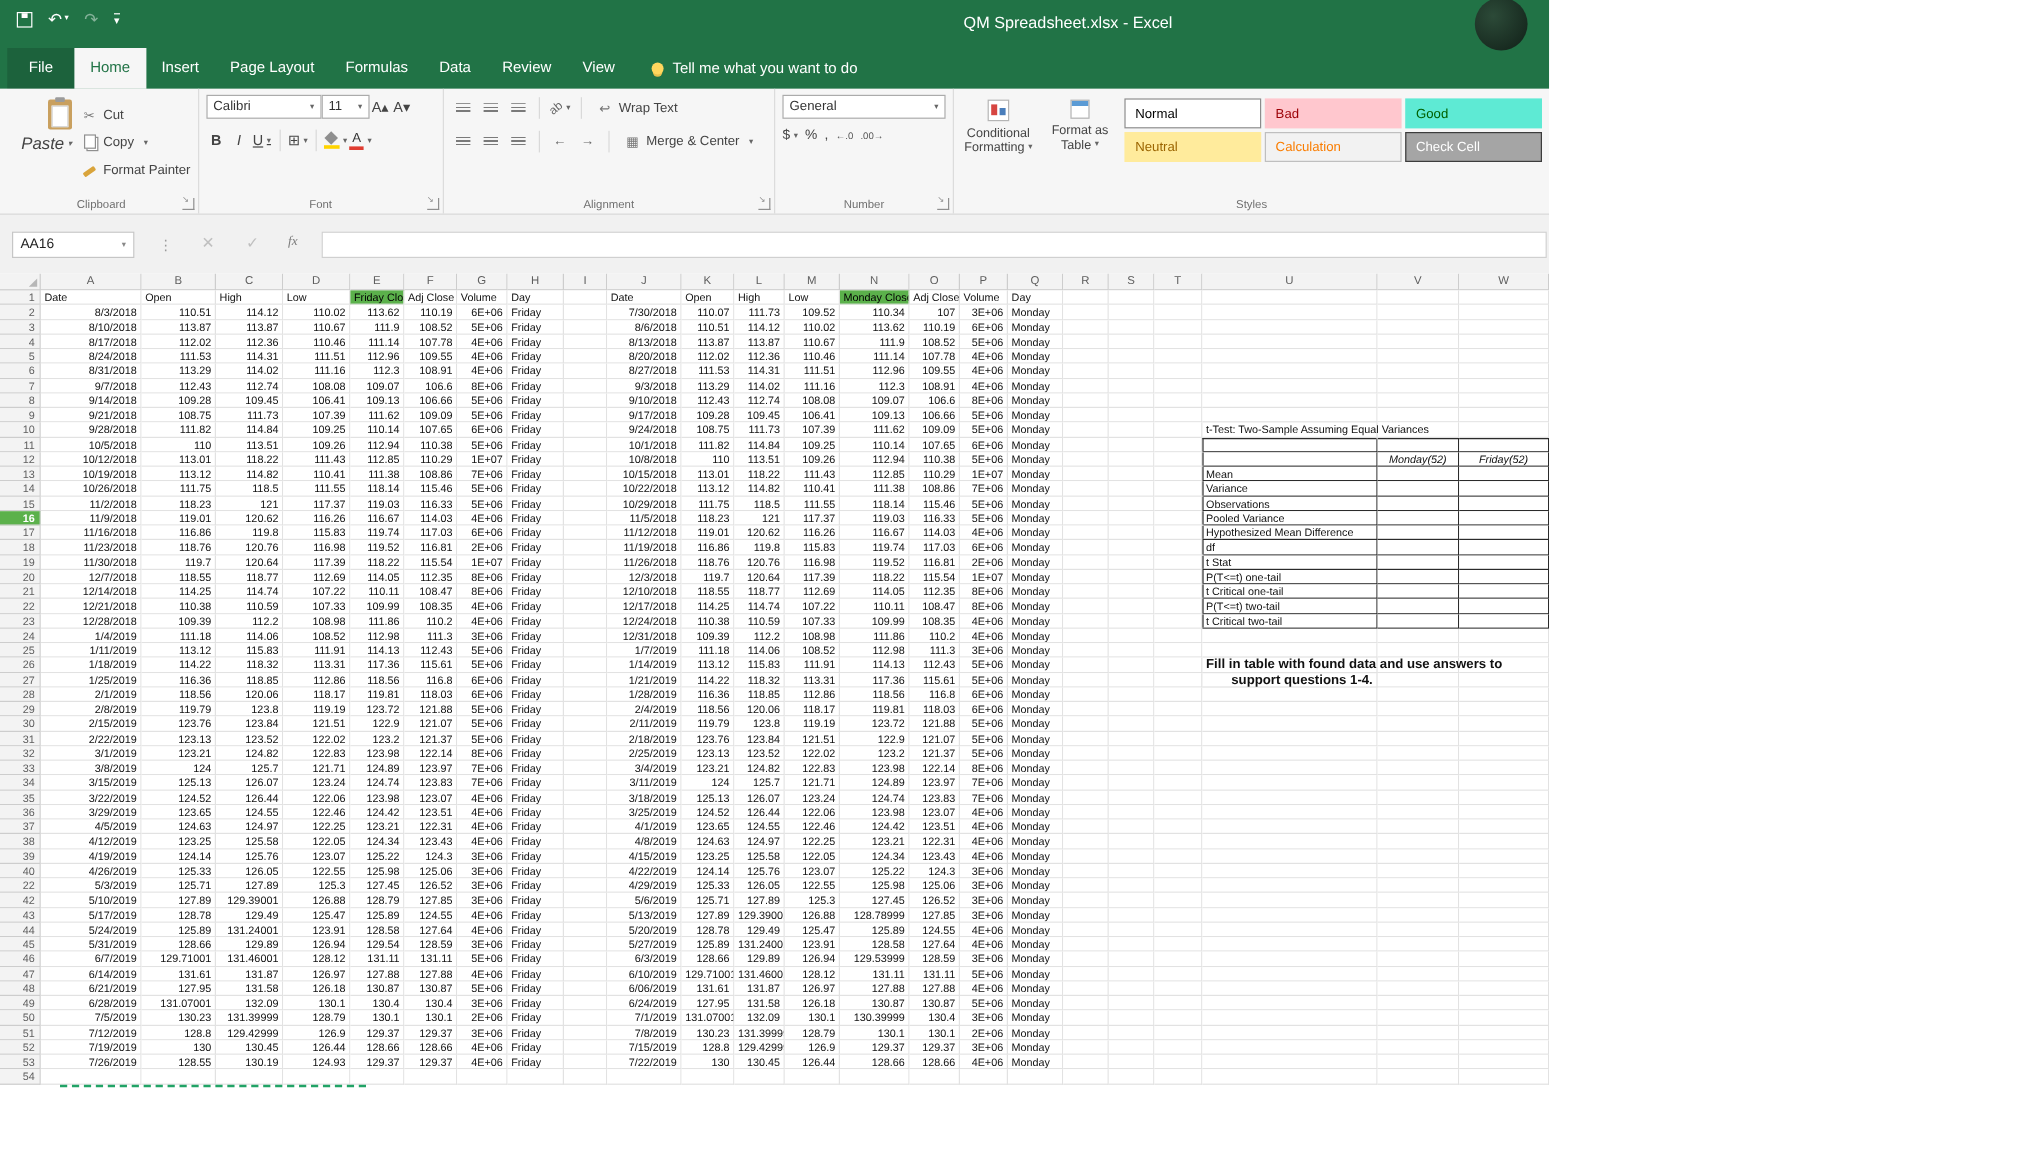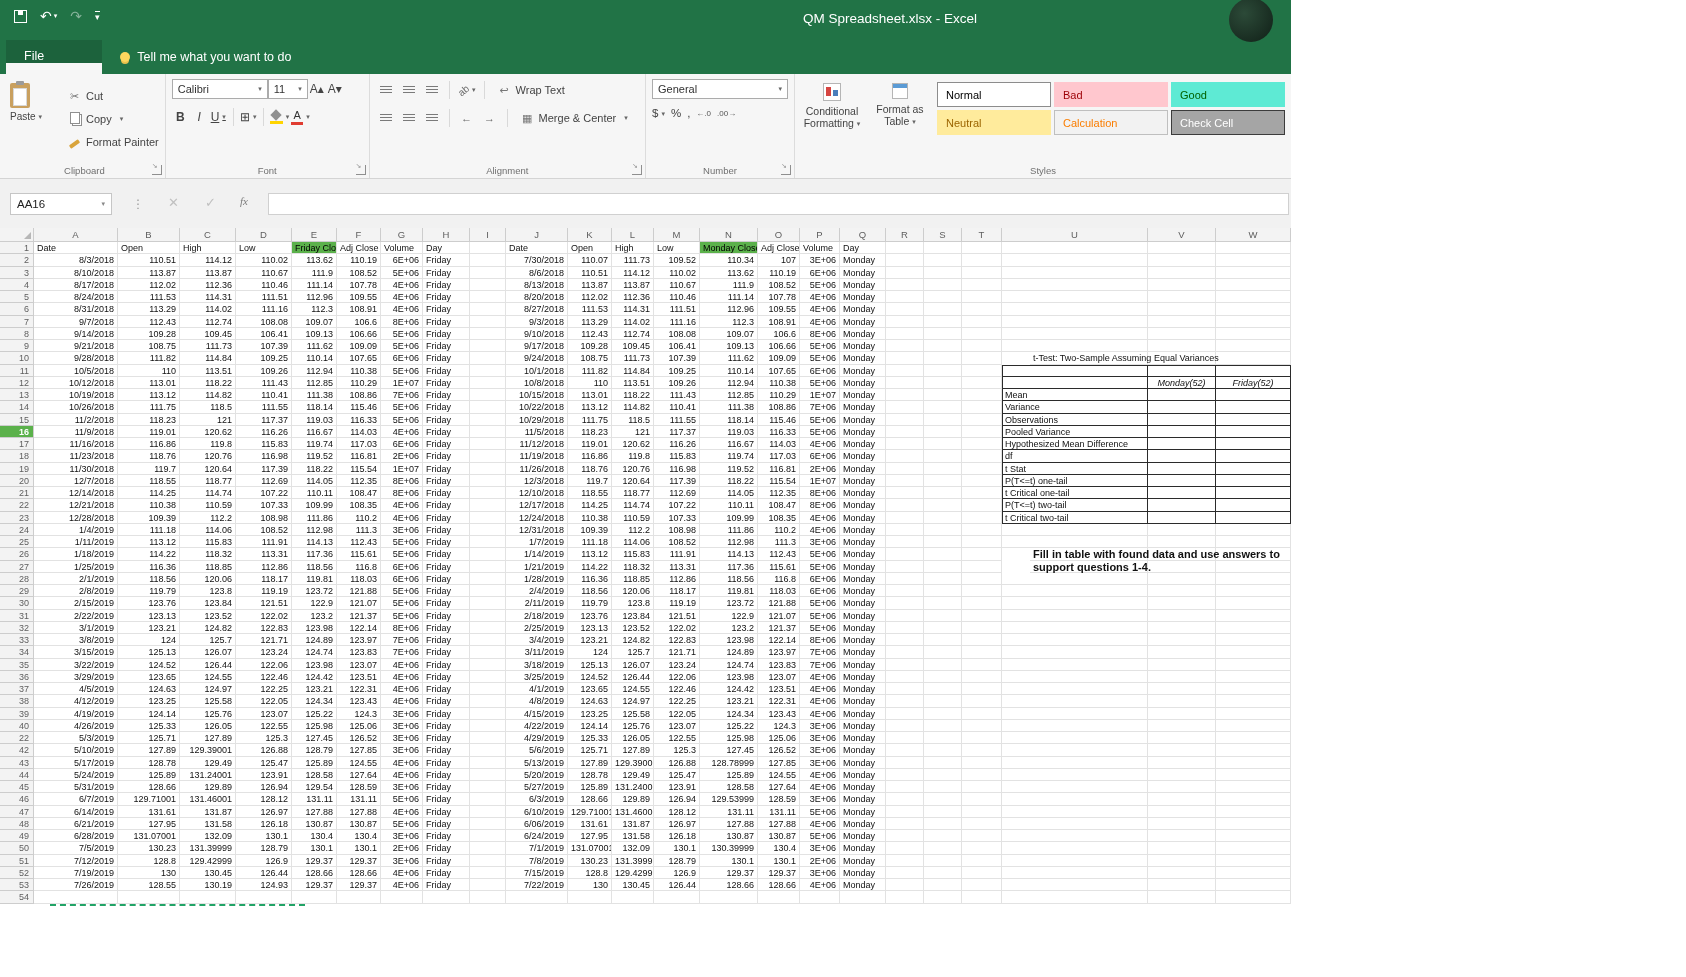--- a/index.html
+++ b/index.html
@@ -31,21 +31,21 @@
   
   .ribbon{height:104px;background:var(--ribbon);border-bottom:1px solid #d4d4d4;display:flex;padding-left:4px;position:relative;}
   .group{position:relative;border-right:1px solid #dcdcdc;padding:5px 6px 16px 6px;box-sizing:border-box;color:#444;}
   .gname{position:absolute;bottom:2px;left:0;right:0;text-align:center;font-size:9.5px;color:#707070;}
   .lnch{position:absolute;right:3px;bottom:3px;width:9px;height:9px;border-right:1px solid #8f8f8f;border-bottom:1px solid #8f8f8f;}
   .lnch::after{content:"↘";position:absolute;left:0px;top:-3px;font-size:7px;color:#8f8f8f;}
   .drop::after{content:"▾";font-size:7px;margin-left:3px;color:#666;vertical-align:middle;}
 
   
   .g-clip{width:168px;display:flex;}
-  .bigbtn{width:50px;display:flex;flex-direction:column;align-items:flex-start;gap:3px;font-size:10px;padding-top:4px;}
+  .bigbtn{width:50px;display:flex;flex-direction:column;align-items:flex-end;gap:3px;font-size:14px;padding-top:4px;font-style:italic;}
   .i-paste{width:20px;height:25px;background:#c9a05f;border-radius:2px;position:relative;display:block;}
   .i-paste::before{content:"";position:absolute;left:3px;top:5px;right:3px;bottom:2px;background:#fff;border:1px solid #d8d8d8;}
   .i-paste::after{content:"";position:absolute;left:6px;top:-2px;width:8px;height:4px;background:#9b9b9b;border-radius:1px;}
   .clipcol{display:flex;flex-direction:column;gap:5px;margin-left:8px;font-size:11px;padding-top:8px;}
   .sbtn{display:flex;align-items:center;gap:5px;height:18px;white-space:nowrap;}
   .ic{color:#777;font-size:11px;width:13px;text-align:center;}
   .i-copy{width:8px;height:10px;border:1px solid #8f8f8f;background:#fff;box-shadow:2px 2px 0 -1px #fff,2px 2px 0 0 #8f8f8f;display:inline-block;}
   .i-brush{width:11px;height:4px;background:#d9a43b;border-radius:1px;transform:rotate(-35deg);display:inline-block;}
 
   
@@ -110,21 +110,21 @@
   .rha{background:var(--hl);color:#fff;font-weight:bold;}
   .corner{position:relative;}
   .corner::after{content:"";position:absolute;right:2px;bottom:2px;border-left:7px solid transparent;border-bottom:7px solid #b7b7b7;}
   .n{text-align:right;}
   .hl{background:var(--hl);color:#000;}
   .tt{border-right-color:#2b2b2b;border-bottom-color:#2b2b2b;}
   .ttl{box-shadow:inset 1px 0 0 #2b2b2b;}
   .ttt{box-shadow:inset 0 1px 0 #2b2b2b;}
   .ttl.ttt{box-shadow:inset 1px 0 0 #2b2b2b,inset 0 1px 0 #2b2b2b;}
   .ttc{font-style:italic;text-align:center;}
-  .sp{overflow:visible;position:relative;z-index:3;background:transparent;margin-left:28px;}
+  .sp{overflow:visible;position:relative;z-index:3;background:transparent;}
   .note{font-weight:bold;font-size:11px;line-height:12px;text-align:right;}
   .marquee{position:absolute;left:50px;top:676px;width:255px;border-top:2px dashed #21a366;}
 </style>
 </head>
 <body>
 
 <div class="screen">
   <div class="window">
 
     <div class="titlebar">
@@ -141,21 +141,21 @@
           </span>
         <span class="qbtn">
             <span class="i-custom">▾</span>
           </span>
       </div>
       <div class="titletext">QM Spreadsheet.xlsx  -  Excel</div>
       <div class="avatar"></div>
     </div>
 
     <div class="menubar">
-      <span id="tabs" style="display:flex;flex-direction:column;">
+      <span id="tabs" style="display:flex;">
           <span class="tab file">File</span>
           <span class="tab active">Home</span>
           <span class="tab">Insert</span>
           <span class="tab">Page Layout</span>
           <span class="tab">Formulas</span>
           <span class="tab">Data</span>
           <span class="tab">Review</span>
           <span class="tab">View</span>
         </span>
       <span class="tellme">

